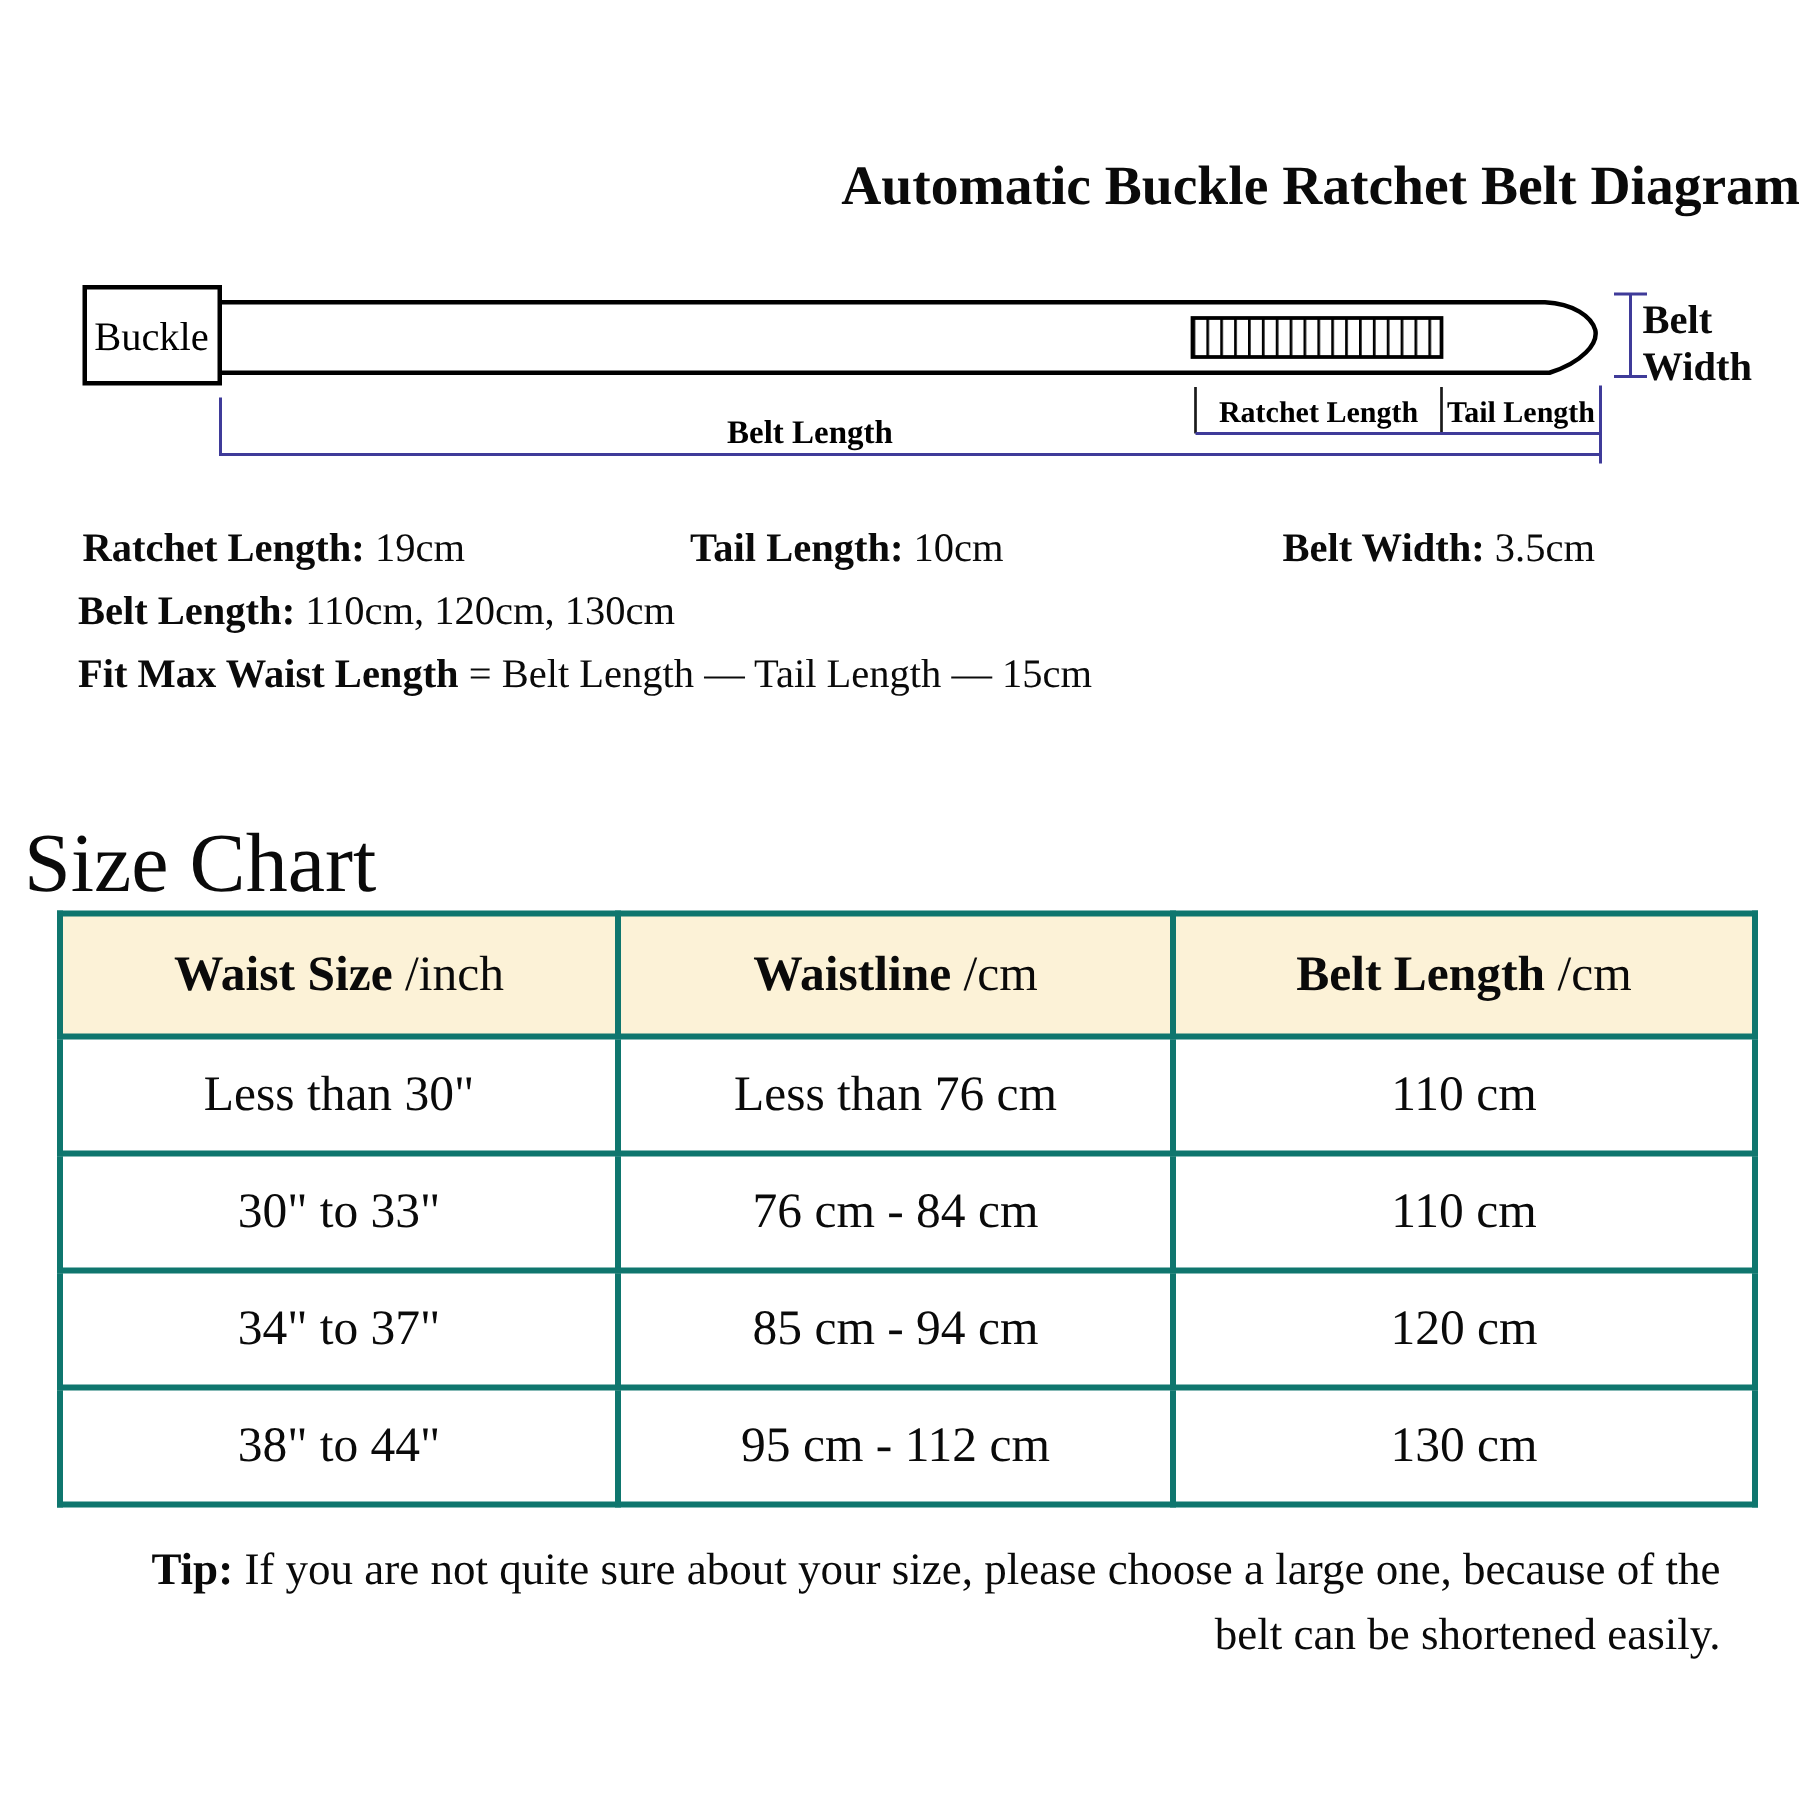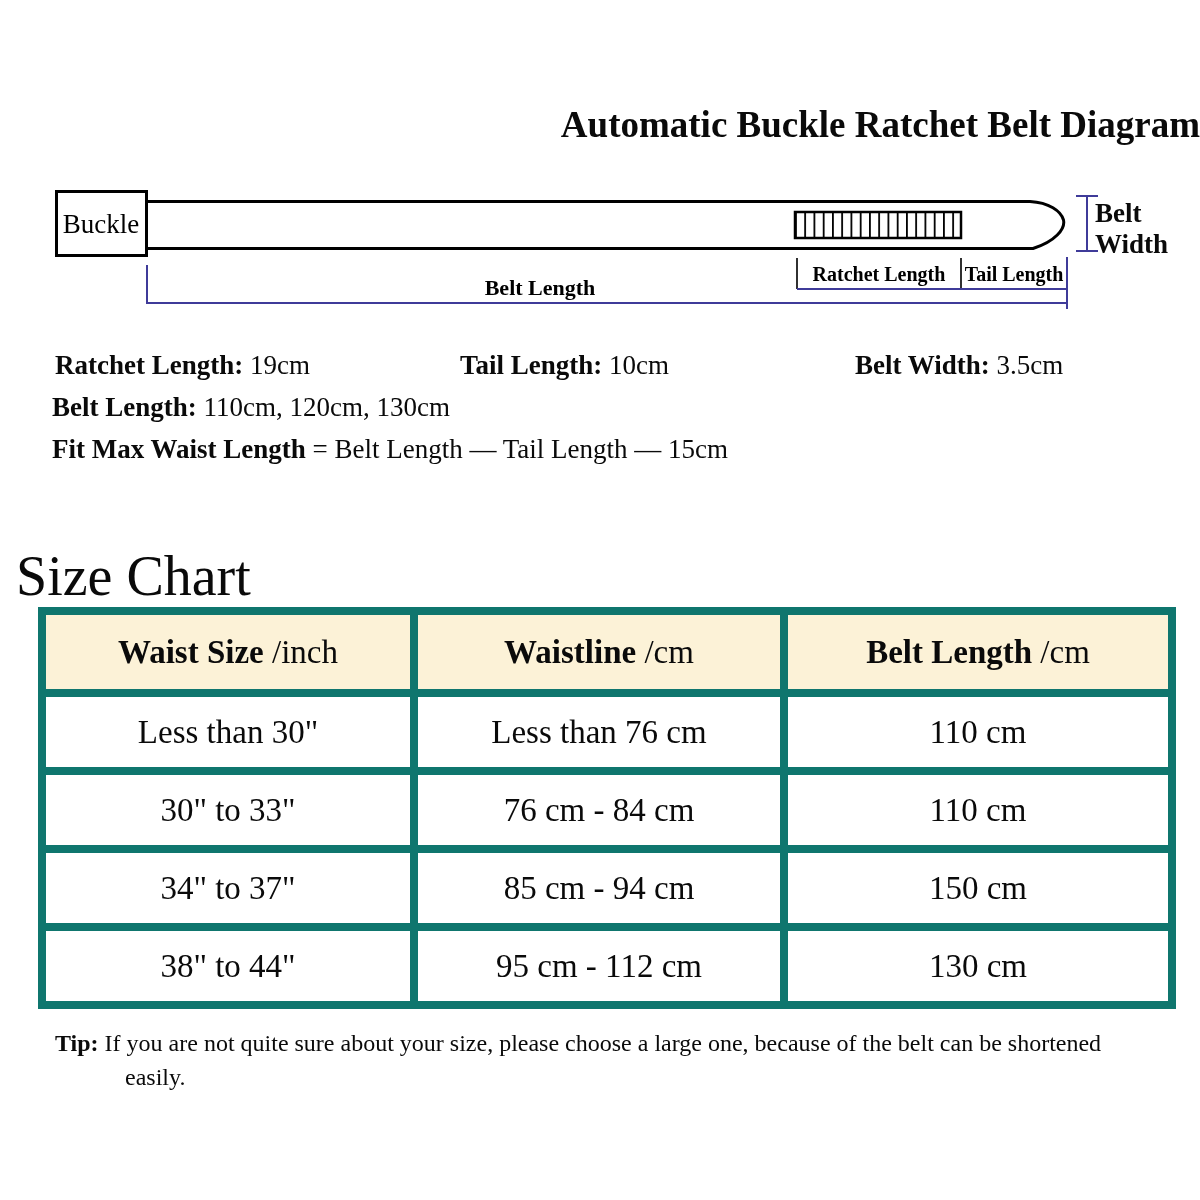--- a/index.html
+++ b/index.html
@@ -52,34 +52,34 @@
   .size-chart-heading {
     position: absolute; top: 528px; left: 0; right: 0; margin: 16px;
     text-align: left; font-size: 56px; font-weight: 400;
   }
 
   table.size-chart {
     position: absolute; top: 607px; left: 38px;
     width: 1130px; border-collapse: collapse; table-layout: fixed;
   }
   .size-chart th, .size-chart td {
-    border: 8px solid #0f766e; text-align: center; padding: 0;
+    border: 4px solid #0f766e; text-align: center; padding: 0;
   }
   .size-chart th {
     height: 82px; background: var(--table-header-bg);
     font-size: 33px; font-weight: 700;
   }
   .size-chart th .unit { font-weight: 400; }
   .size-chart td { height: 78px; font-size: 33px; font-weight: 400; }
   .col-1 { width: 372px; } .col-2 { width: 370px; } .col-3 { width: 388px; }
 
   .tip {
     position: absolute; top: 1026px; left: 55px; width: 1092px; margin: 0;
-    font-size: 24px; line-height: 1.42;
-    padding-left: 70px; text-indent: -70px;
+    font-size: 30px; line-height: 1.42;
+    padding-left: 70px; text-indent: -70px; text-align: right;
   }
   .tip .lbl { font-weight: 700; }
 </style>
 </head>
 <body>
 
 <div class="page">
 
   <h1 class="title">Automatic Buckle Ratchet Belt Diagram</h1>
 
@@ -147,21 +147,21 @@
         <td>110 cm</td>
       </tr>
       <tr>
         <td>30" to 33"</td>
         <td>76 cm - 84 cm</td>
         <td>110 cm</td>
       </tr>
       <tr>
         <td>34" to 37"</td>
         <td>85 cm - 94 cm</td>
-        <td>150 cm</td>
+        <td>120 cm</td>
       </tr>
       <tr>
         <td>38" to 44"</td>
         <td>95 cm - 112 cm</td>
         <td>130 cm</td>
       </tr>
     </tbody>
   </table>
 
   <p class="tip"><span class="lbl">Tip:</span> <span>If you are not quite sure about your size, please choose a large one, because of the belt can be shortened easily.</span></p>

